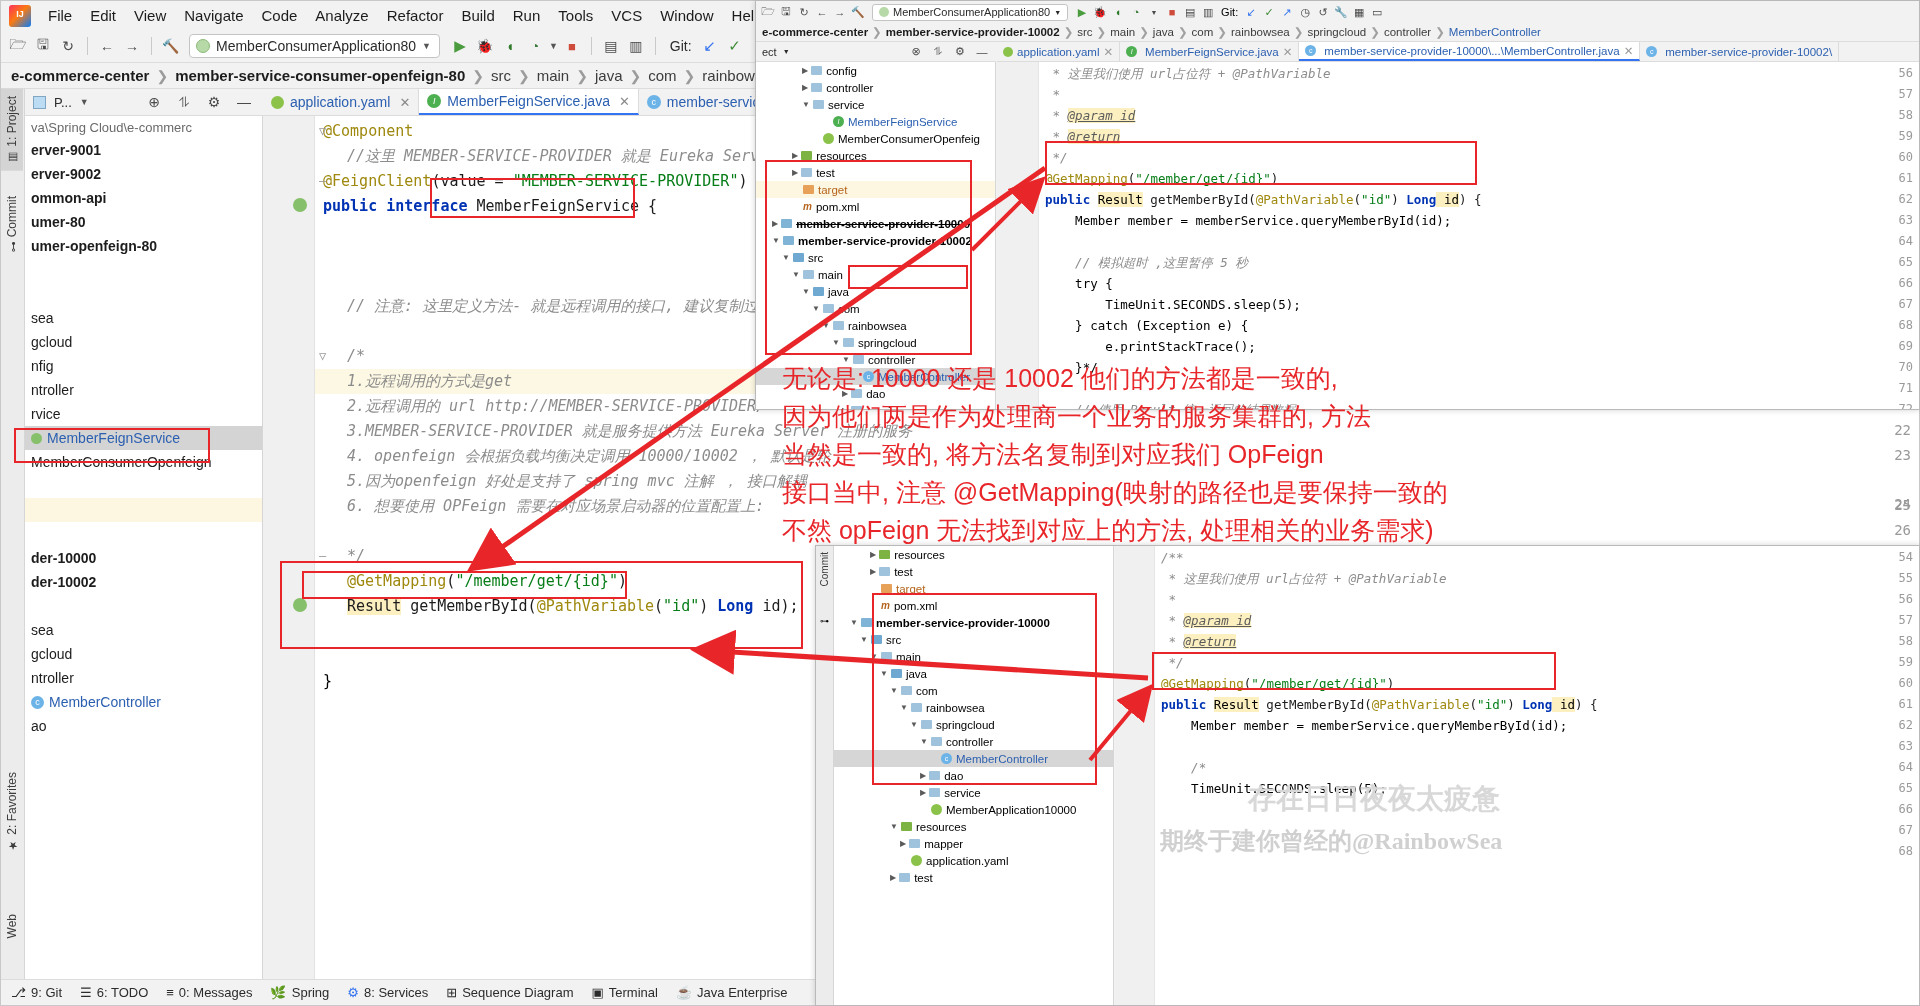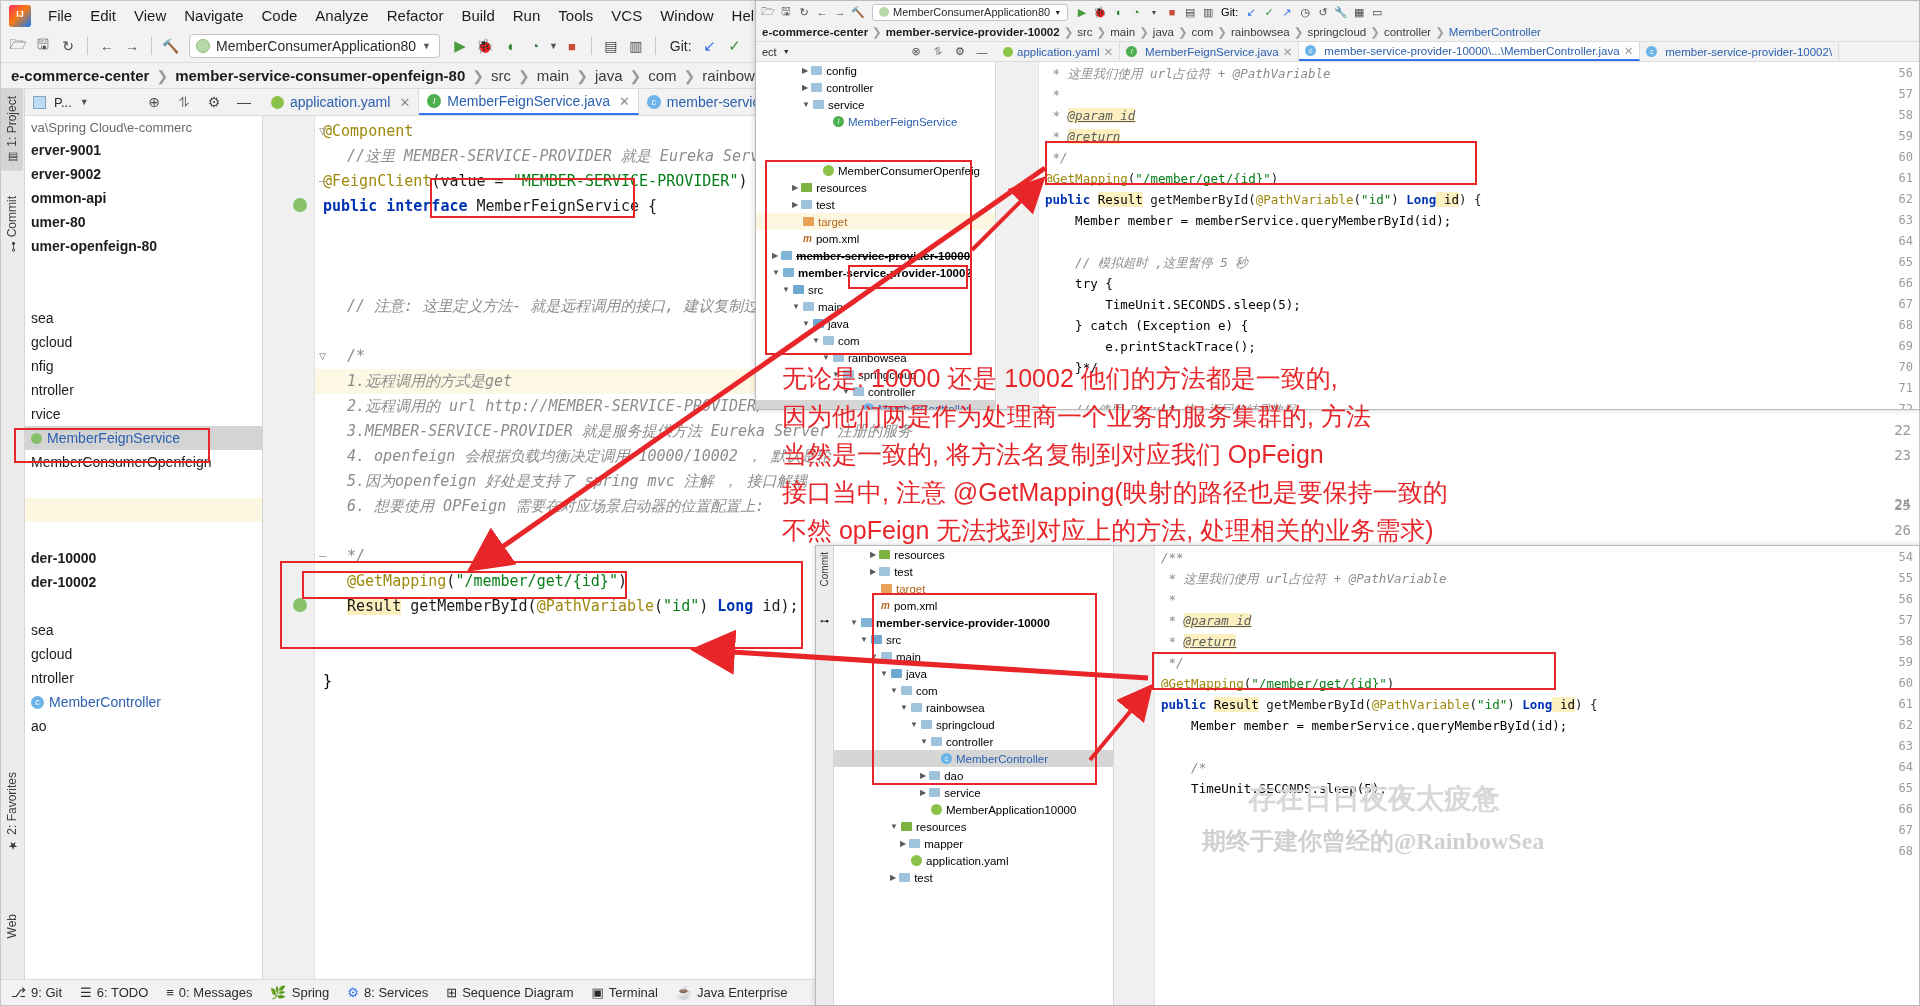--- a/index.html
+++ b/index.html
@@ -238,21 +238,21 @@
   .redbox { position: absolute; border: 2px solid #e8262a; pointer-events: none; }
   .overlay-txt {
     position: absolute; color: #e8262a; font-family: "Liberation Sans", sans-serif;
     font-size: 25px; line-height: 33px; white-space: pre; pointer-events: none;
   }
   .watermark {
     position:absolute; color:#d8d8d8; font-size:28px; font-family:"Liberation Serif", serif;
     white-space:pre; pointer-events:none; font-weight:bold;
   }
   .watermark2 { position:absolute;color:#d0d0d0;font-size:24px;font-family:"Liberation Serif",serif;
-                white-space:pre;pointer-events:none;font-weight:bold;margin-left:42px;}
+                white-space:pre;pointer-events:none;font-weight:bold;}
   svg.anno { position: absolute; left: 0; top: 0; width: 1920px; height: 1006px; pointer-events: none; }
 </style>
 </head>
 <body>
 
 <div id="root">
 
   <div class="ide" id="ide-main">
 
     <div class="menubar">
@@ -632,21 +632,21 @@
         <div class="t3node" style="height: 17px; padding-left: 46px;">
           <span class="tri">▼</span>
           <span class="folder"></span>
           <span>service</span>
         </div>
         <div class="t3node" style="height: 17px; padding-left: 66px;">
           <span style="display: inline-block; width: 11px;"></span>
           <span class="ico-small-i">I</span>
           <span style="color: rgb(43, 95, 176);">MemberFeignService</span>
         </div>
-        <div class="t3node" style="height: 17px; padding-left: 56px; margin-top: 32px;">
+        <div class="t3node" style="height: 17px; padding-left: 56px;">
           <span style="display: inline-block; width: 11px;"></span>
           <span class="ico-spring"></span>
           <span>MemberConsumerOpenfeig</span>
         </div>
         <div class="t3node" style="height: 17px; padding-left: 36px;">
           <span class="tri">▶</span>
           <span class="folder" style="background: rgb(124, 179, 66);"></span>
           <span>resources</span>
         </div>
         <div class="t3node" style="height: 17px; padding-left: 36px;">

